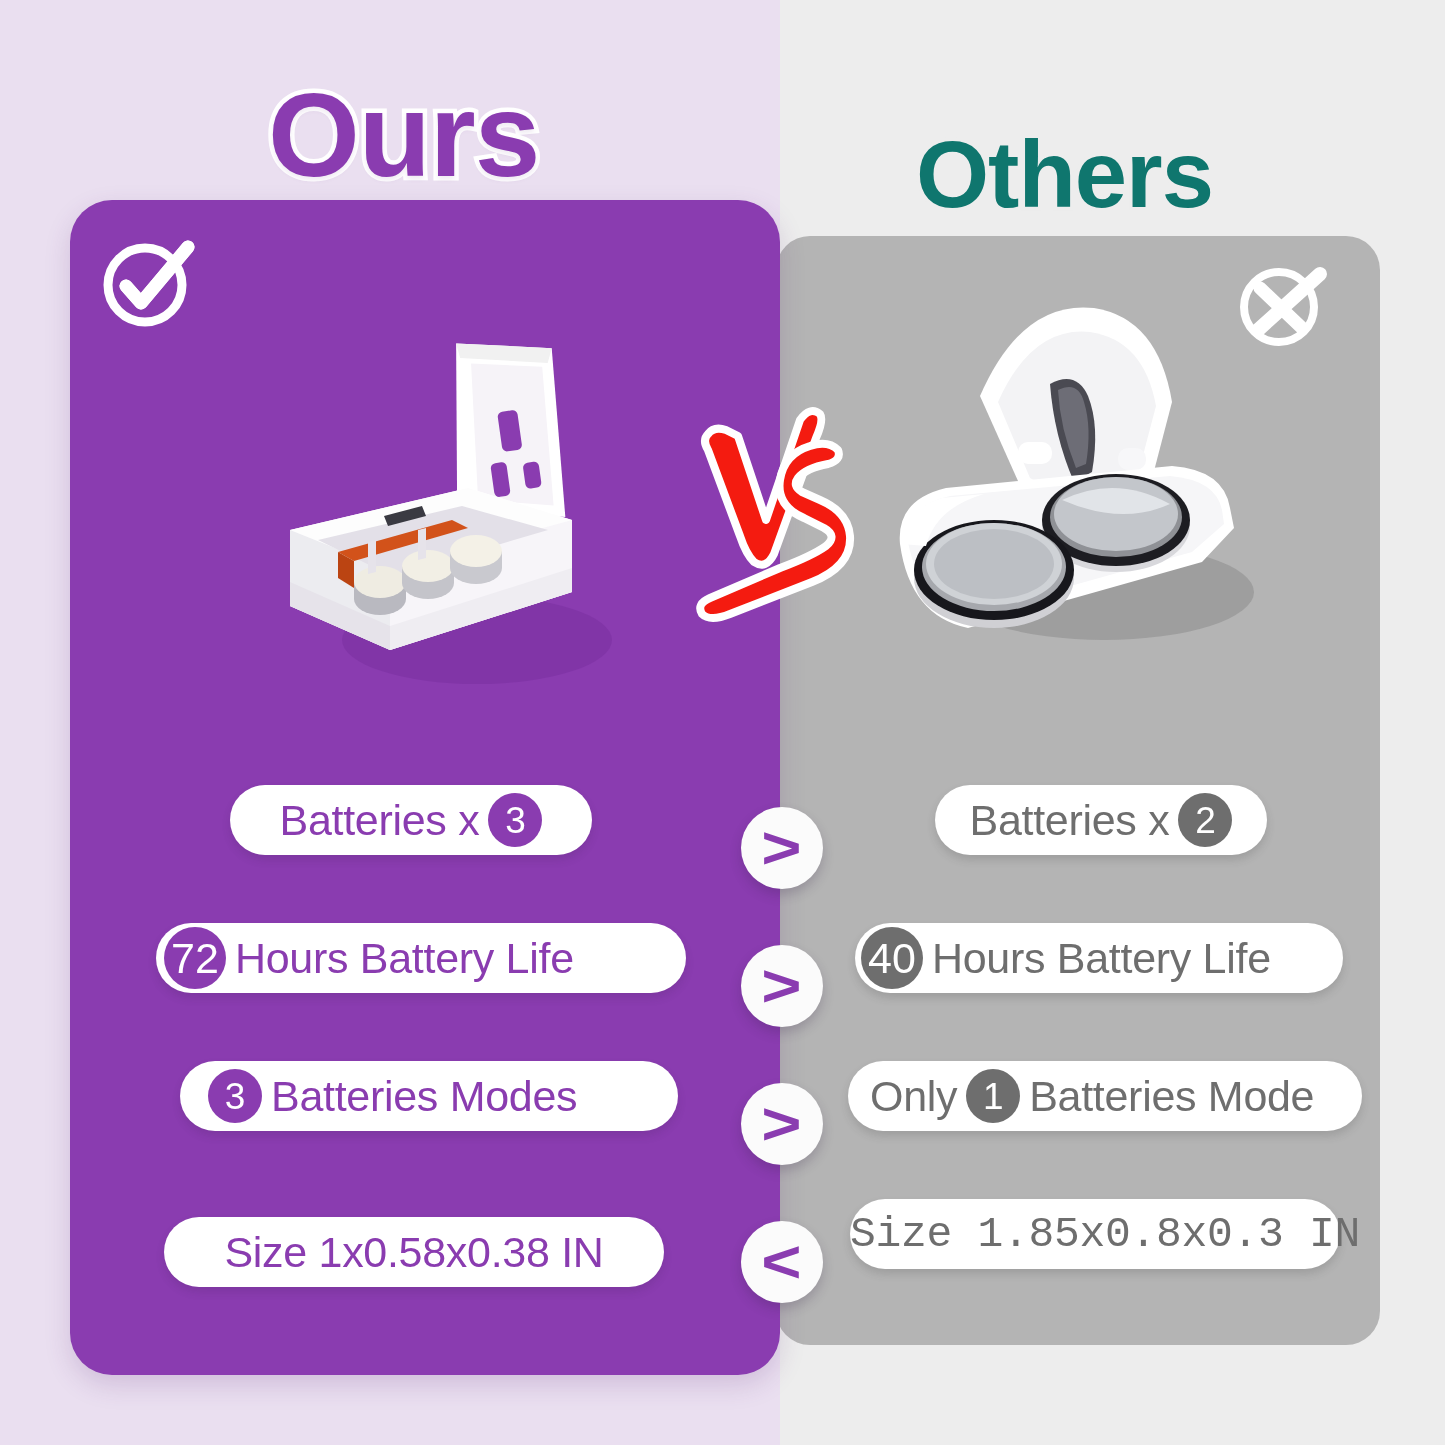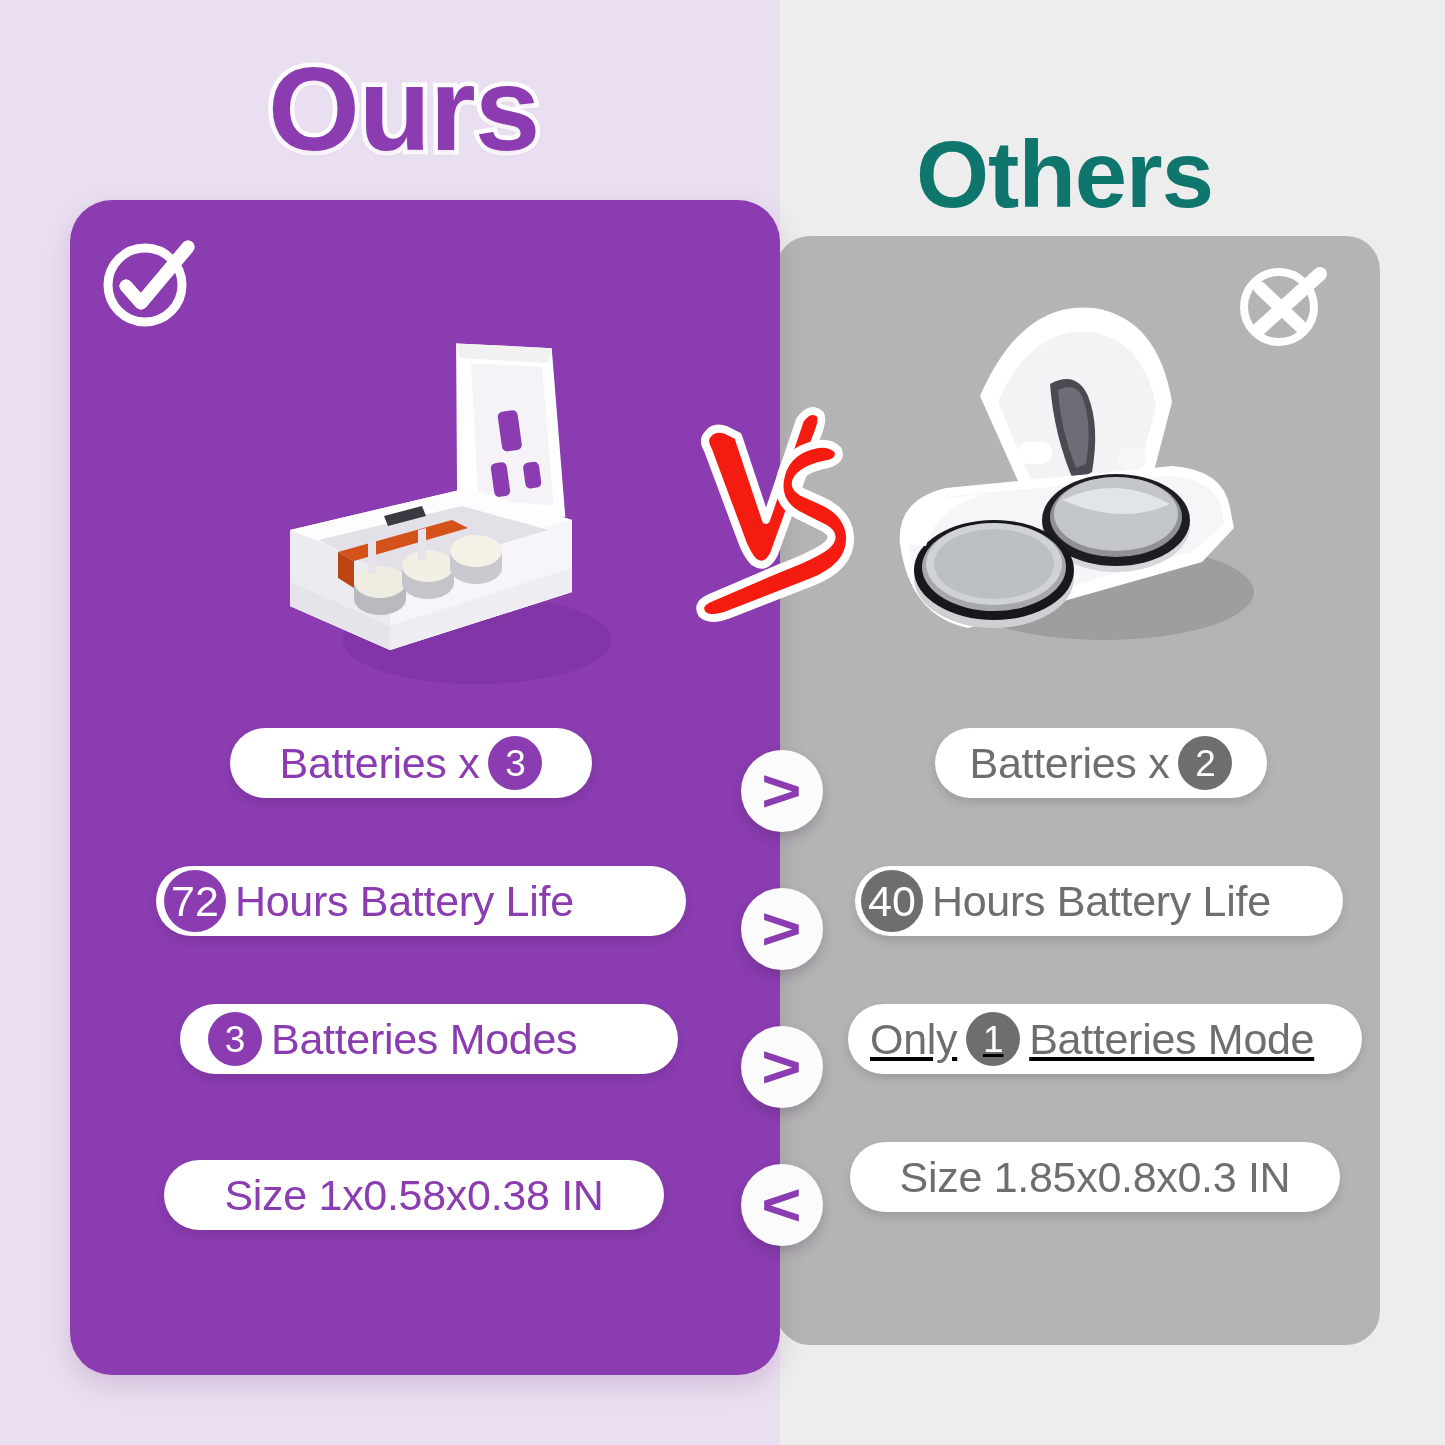--- a/index.html
+++ b/index.html
@@ -18,21 +18,21 @@
 
   
   .title{
     position:absolute;
     font-weight:bold;
     letter-spacing:-1px;
     line-height:1;
     white-space:nowrap;
   }
   .title-ours{
-    left:268px;top:50px;
+    left:268px;top:76px;
     font-size:118px;
     color:#8a3cb0;
     -webkit-text-stroke:9px #ffffff;
     paint-order:stroke fill;
     text-shadow:0 3px 5px rgba(120,80,150,.12);
     text-align:right;
   }
   .title-others{
     left:916px;top:128px;
     font-size:94px;
@@ -61,21 +61,21 @@
 
   
   .product{position:absolute;}
   .product-ours{left:272px;top:320px;}
   .product-others{left:872px;top:276px;}
 
   
   .vs-mark{position:absolute;left:688px;top:402px;}
 
   
-  .rows{position:absolute;left:0;top:728px;width:1445px;}
+  .rows{position:absolute;left:0;top:785px;width:1445px;}
   .row{position:relative;height:138px;}
 
   .pill{
     position:absolute;
     height:70px;
     border-radius:36px;
     background:#ffffff;
     display:flex;align-items:center;
     white-space:nowrap;
     box-shadow:0 5px 9px rgba(60,30,80,.16);
@@ -119,22 +119,22 @@
   }
 
   
   .p-l1{left:230px;width:362px;justify-content:center;}
   .p-l2{left:156px;width:522px;padding-left:8px;}
   .p-l3{left:180px;width:470px;padding-left:28px;}
   .p-l4{left:164px;width:500px;justify-content:center;margin-top:18px;}
 
   .p-r1{left:935px;width:332px;justify-content:center;}
   .p-r2{left:855px;width:482px;padding-left:6px;}
-  .p-r3{left:848px;width:492px;padding-left:22px;text-decoration:underline;}
-  .p-r4{left:850px;width:490px;justify-content:center;}
+  .p-r3{left:848px;width:492px;padding-left:22px;}
+  .p-r4{left:850px;width:490px;justify-content:flex-start;font-family:Liberation Mono, monospace;}
 
   .gap-s{display:inline-block;width:9px;}
 </style>
 </head>
 <body>
 
 <div id="stage">
 
   <div class="bg-left"></div>
   <div class="bg-right"></div>

